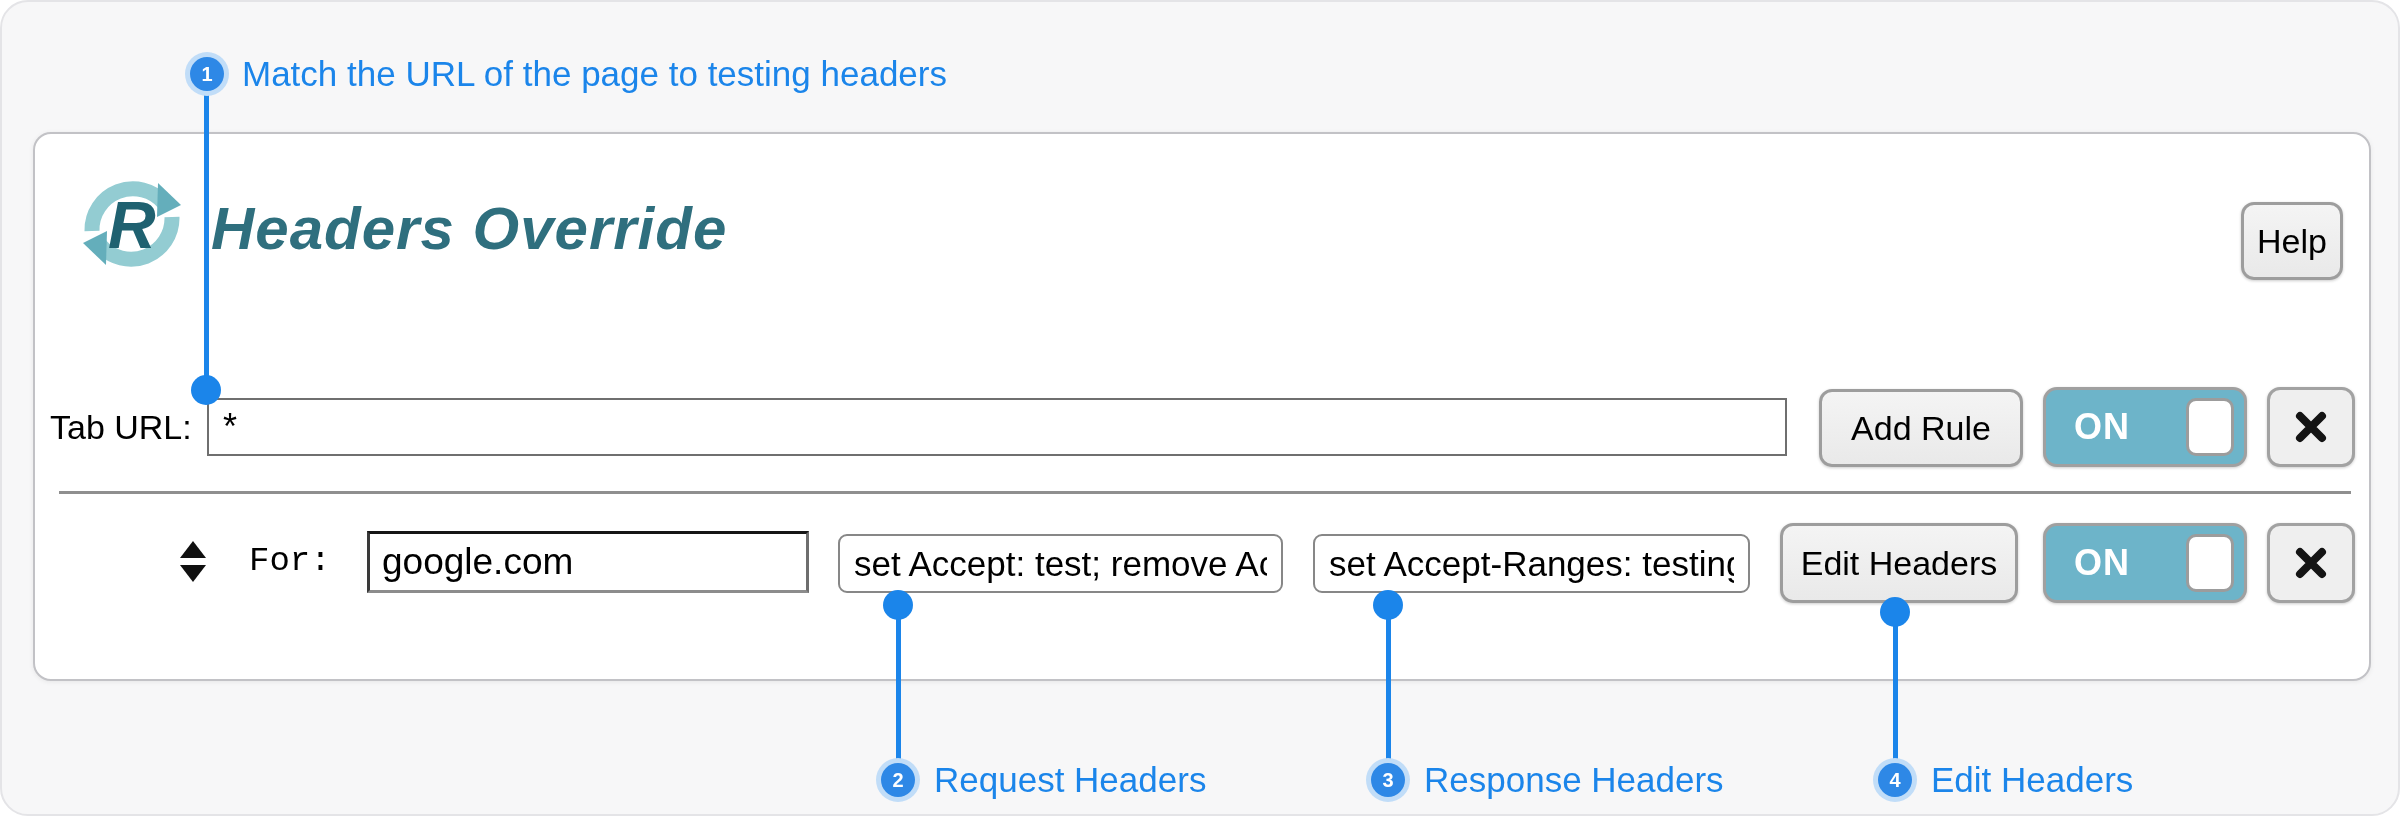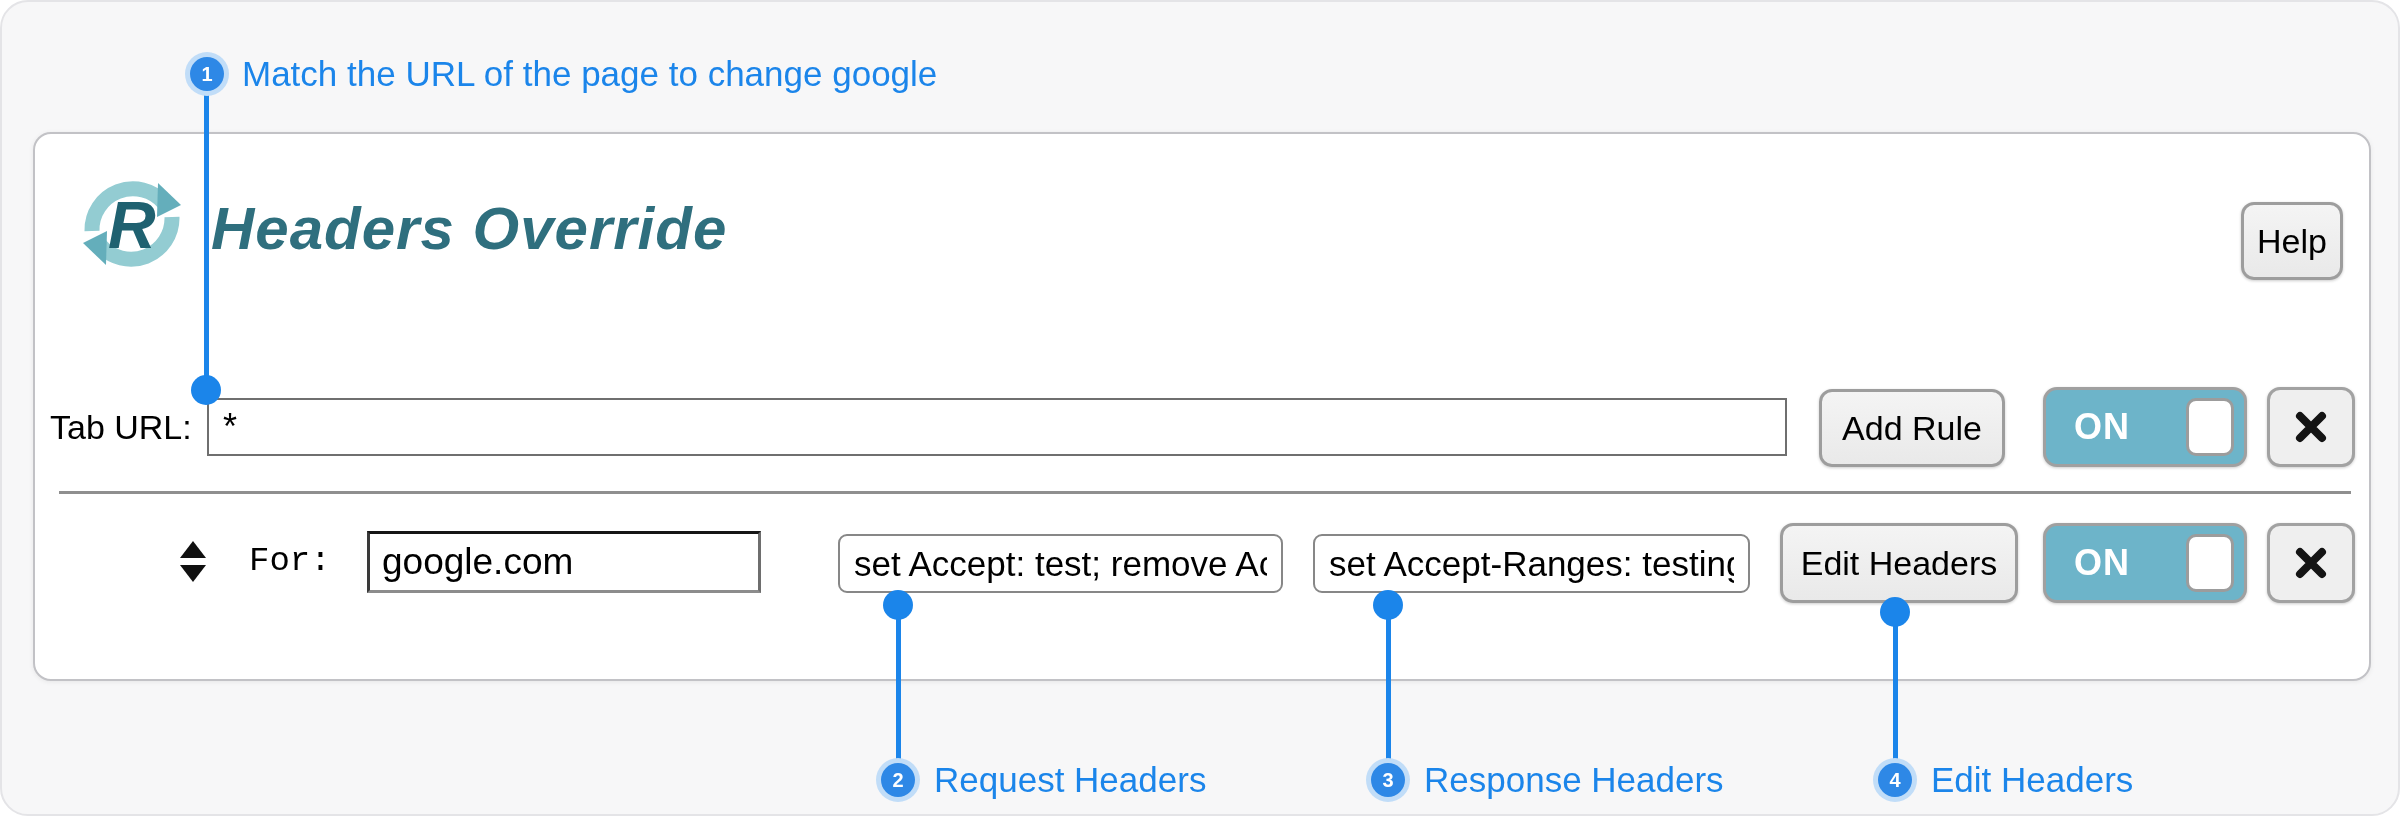--- a/index.html
+++ b/index.html
@@ -100,56 +100,56 @@
 </head>
 <body>
 
 <div class="frame">
 
   <div class="callout-line" style="left:202px; top:92px; height:282px;"></div>
   <div class="callout-dot" style="left:189px; top:373px;"></div>
   <div class="badge-halo" style="left:183px; top:50px;">
     <div class="badge-inner">1</div>
   </div>
-  <div class="callout-label" style="left:240px; top:52px;">Match the URL of the page to change google</div>
+  <div class="callout-label" style="left:240px; top:52px;">Match the URL of the page to testing headers</div>
 
   <div class="panel">
 
     <svg class="logo" viewBox="0 0 114 114">
       <path d="M17 64 A 41 41 0 0 1 89 36" fill="none" stroke="#93ccd2" stroke-width="15"></path>
       <polygon points="83,16 106,38 82,50" fill="#64aebb"></polygon>
       <path d="M97 50 A 41 41 0 0 1 25 78" fill="none" stroke="#93ccd2" stroke-width="15"></path>
       <polygon points="31,98 8,76 32,64" fill="#64aebb"></polygon>
       <text x="33" y="81" font-size="66" font-weight="bold" font-style="italic" fill="#1f6170" font-family="Liberation Sans, sans-serif">R</text>
     </svg>
     <div class="app-title">Headers Override</div>
 
     <button class="btn" style="left:2206px; top:68px; width:102px; height:78px;">Help</button>
 
     <div class="row-label" style="left:15px; top:273px;">Tab URL:</div>
     <input class="text-input" style="left: 172px; top: 264px; width: 1580px; height: 58px;" type="text" value="*">
-    <button class="btn" style="left:1784px; top:255px; width:186px; height:78px;">Add Rule</button>
+    <button class="btn" style="left:1784px; top:255px; width:204px; height:78px;">Add Rule</button>
     <div class="toggle" style="left:2008px; top:253px;">
       <span class="toggle-text">ON</span>
       <span class="toggle-knob"></span>
     </div>
     <button class="close-btn" style="left:2232px; top:253px;">
       <svg width="44" height="44" viewBox="0 0 44 44">
         <path d="M11 11 L33 33 M33 11 L11 33" stroke="#141414" stroke-width="8" stroke-linecap="round" fill="none"></path>
       </svg>
     </button>
 
     <div class="divider"></div>
 
     <div class="drag-handle">
       <div class="tri-up"></div>
       <div class="tri-down"></div>
     </div>
     <div class="row-label" style="left:214px; top:407px;font-family:Liberation Mono, monospace;">For:</div>
-    <input class="text-input match-input" style="left: 332px; top: 397px; width: 394px; height: 62px; padding-left: 12px;" type="text" value="google.com">
+    <input class="text-input match-input" style="left: 332px; top: 397px; width: 442px; height: 62px; padding-left: 12px;" type="text" value="google.com">
     <input class="text-input header-input" style="left: 803px; top: 400px; width: 445px; height: 59px;" type="text" value="set Accept: test; remove Acc">
     <input class="text-input header-input" style="left: 1278px; top: 400px; width: 437px; height: 59px;" type="text" value="set Accept-Ranges: testing">
     <button class="btn" style="left:1745px; top:389px; width:238px; height:80px;">Edit Headers</button>
     <div class="toggle" style="left:2008px; top:389px;">
       <span class="toggle-text">ON</span>
       <span class="toggle-knob"></span>
     </div>
     <button class="close-btn" style="left:2232px; top:389px;">
       <svg width="44" height="44" viewBox="0 0 44 44">
         <path d="M11 11 L33 33 M33 11 L11 33" stroke="#141414" stroke-width="8" stroke-linecap="round" fill="none"></path>

